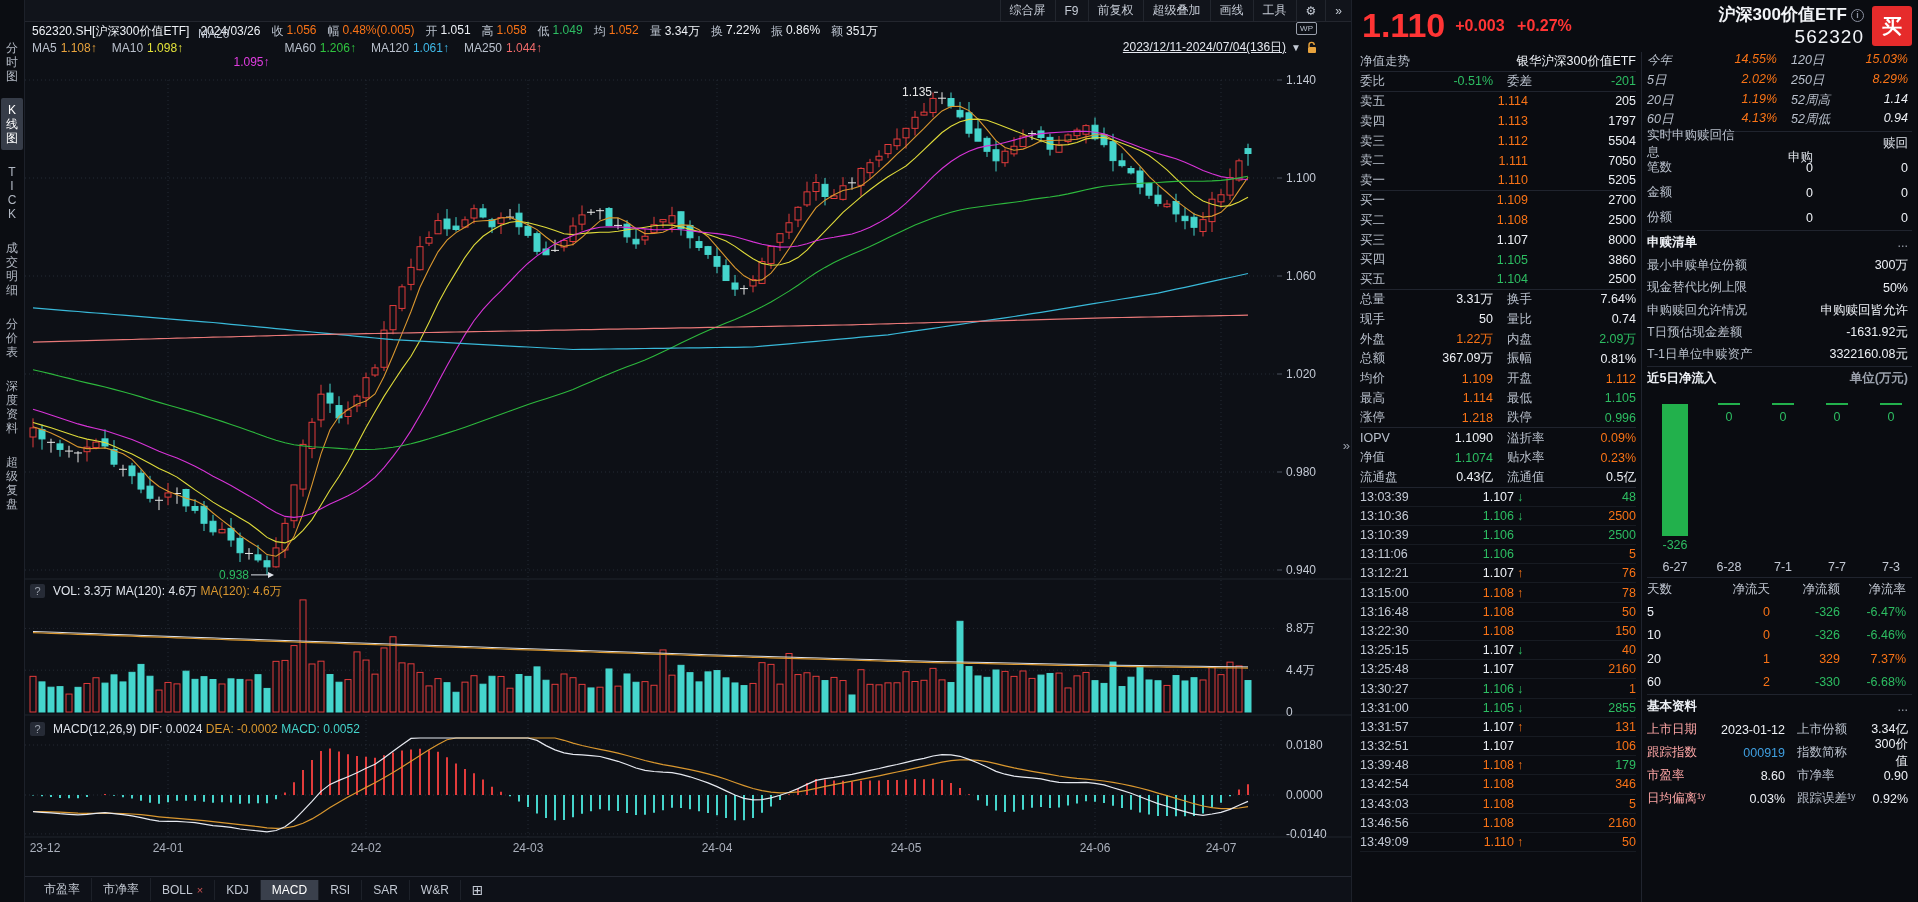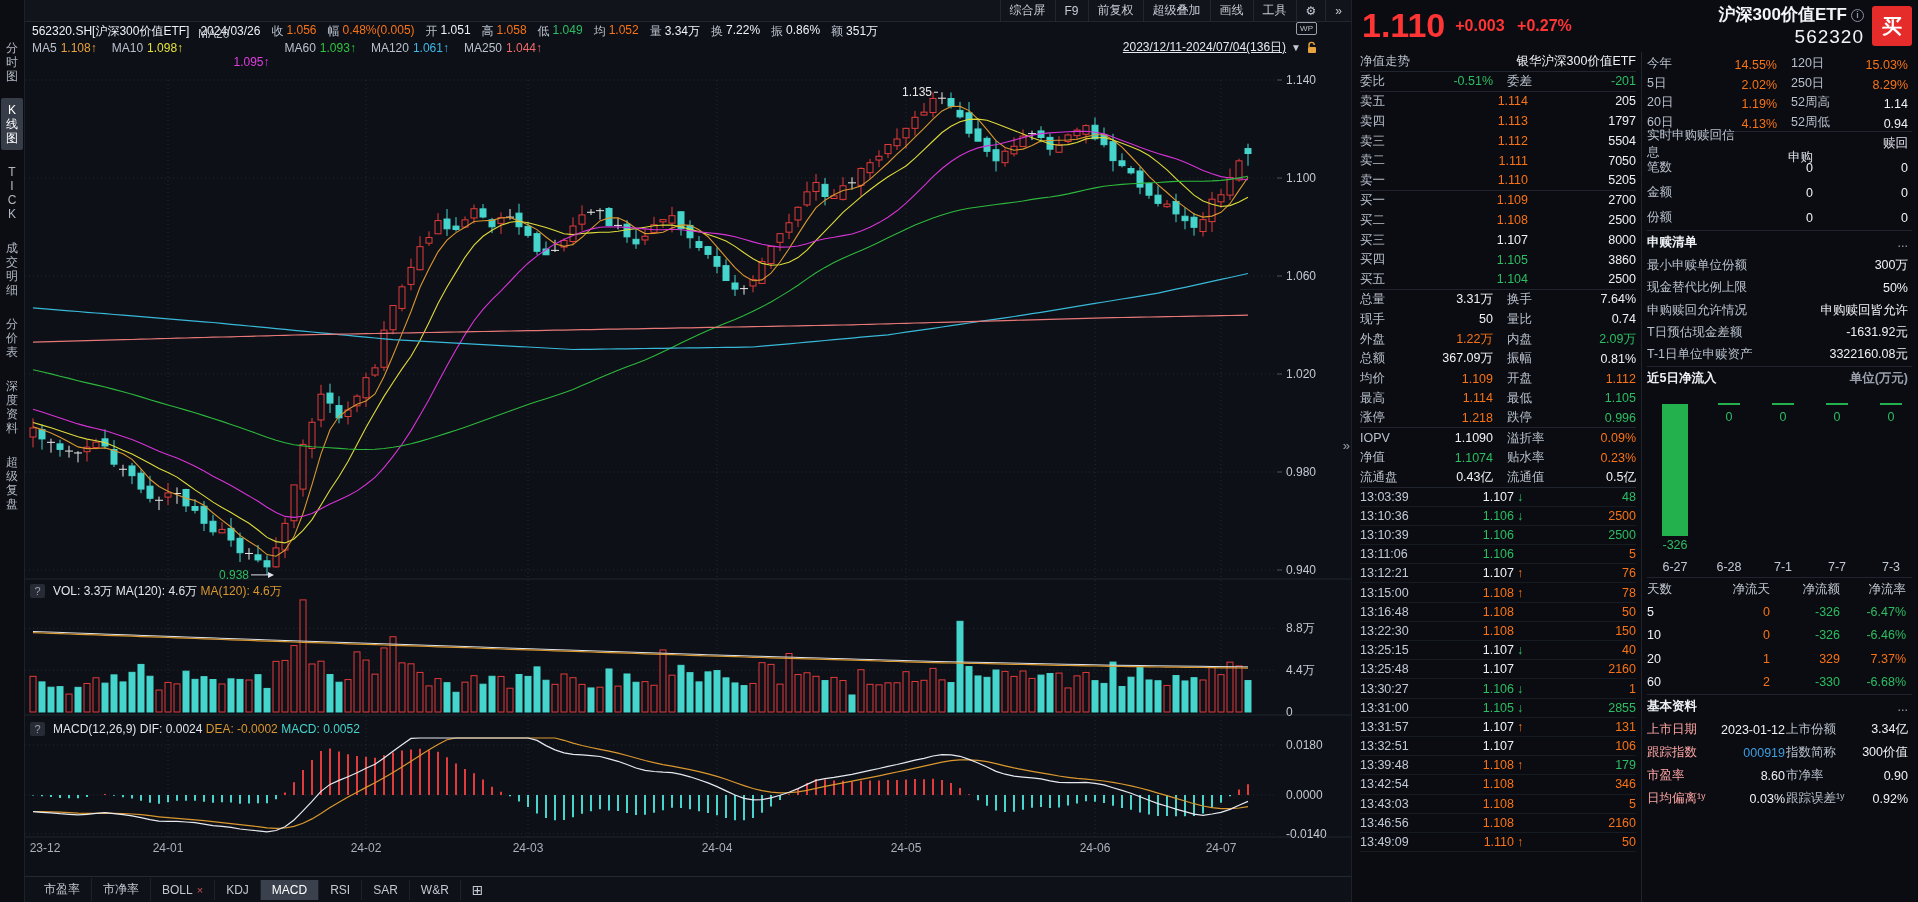--- a/index.html
+++ b/index.html
@@ -59,21 +59,21 @@
   .srow .l2{margin-left:14px;width:58px;color:#b9c0cc;}
   .srow .v2{flex:1;text-align:right;}
   .brow .price{width:104px;text-align:right;}
   .brow .qty{flex:1;text-align:right;color:#eef1f6;}
   .hl{border-bottom:1px solid #20242e;}
   .trow{display:flex;height:19.2px;align-items:center;border-bottom:1px solid #171b22;}
   .trow .tt{width:70px;color:#c3c9d4;}
   .trow .tp{width:84px;text-align:right;}
   .trow .ta{width:18px;padding-left:3px;font-weight:bold;}
   .trow .tq{flex:1;text-align:right;}
-  .prow{display:flex;height:19.8px;align-items:flex-end;padding-right:4px;}
+  .prow{display:flex;height:19.8px;align-items:flex-start;padding-right:4px;font-style:italic;}
   .prow .lb{width:56px;}
   .prow .v1{width:74px;text-align:right;}
   .prow .l2{margin-left:14px;width:66px;color:#b9c0cc;}
   .prow .v2{flex:1;text-align:right;}
   .rt-head{display:flex;height:24px;align-items:center;border-top:1px solid #20242e;padding-right:4px;color:#dfe3ea;}
   .rt-head .lb{flex:1;}
   .rt-head .c1{width:70px;text-align:right;margin-top:28px;}
   .rt-head .c2{width:95px;text-align:right;}
   .rt-row{display:flex;height:25px;align-items:center;padding-right:4px;}
   .rt-row .lb{flex:1;}
@@ -93,21 +93,21 @@
   .ft-head,.ft-row{display:flex;align-items:center;padding-right:6px;}
   .ft-head{height:22px;color:#c3c9d4;}
   .ft-row{height:23.5px;}
   .ft-c0{width:52px;}
   .ft-c1{flex:1;text-align:right;}
   .ft-c2{width:70px;text-align:right;}
   .ft-c3{width:66px;text-align:right;}
   .bi-row{display:flex;height:23px;align-items:center;padding-right:4px;}
   .bi-row .l1{width:62px;color:#fca5a5;}
   .bi-row .v1{width:76px;text-align:right;}
-  .bi-row .l2{margin-left:1px;width:66px;color:#b9c0cc;}
+  .bi-row .l2{margin-left:12px;width:66px;color:#b9c0cc;}
   .bi-row .v2{flex:1;text-align:right;}
 </style>
 </head>
 <body>
 
 <div class="app">
   <div class="rail" id="rail">
       <div class="rail-item">
         <span>分</span>
         <span>时</span>
@@ -216,21 +216,21 @@
         <div class="ma-item">
           <span class="lb">MA10</span>
           <span style="color: rgb(227, 226, 58);">1.098↑</span>
         </div>
         <div class="ma-item">
           <span class="lb">MA20</span>
           <span style="color: rgb(224, 60, 224); margin-top: 28px;">1.095↑</span>
         </div>
         <div class="ma-item">
           <span class="lb">MA60</span>
-          <span style="color: rgb(47, 196, 63);">1.093↑</span>
+          <span style="color: rgb(47, 196, 63);">1.206↑</span>
         </div>
         <div class="ma-item">
           <span class="lb">MA120</span>
           <span style="color: rgb(63, 185, 232);">1.061↑</span>
         </div>
         <div class="ma-item">
           <span class="lb">MA250</span>
           <span style="color: rgb(239, 106, 106);">1.044↑</span>
         </div>
       </div>

